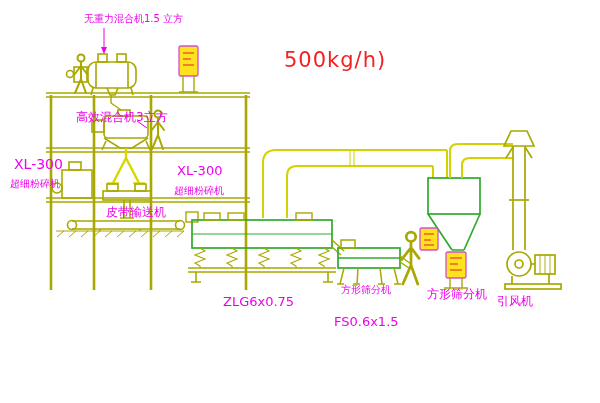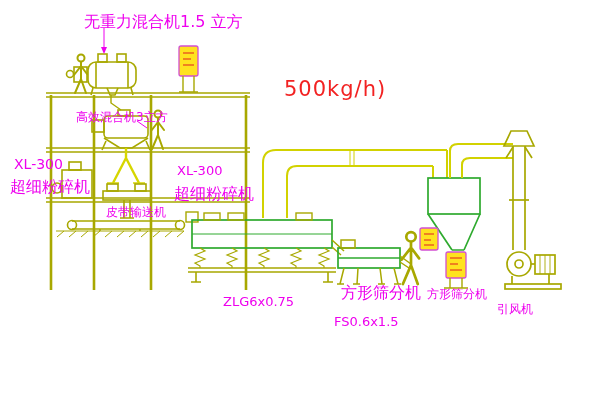--- a/index.html
+++ b/index.html
@@ -1,24 +1,24 @@
 <!DOCTYPE html>
 <html><head>
 <meta charset="utf-8">
 <style>
   * { margin:0; padding:0; box-sizing:border-box; }
   html,body { background:#ffffff; }
   body { width:600px; height:403px; font-family:"DejaVu Sans", sans-serif; }
   .stage { position:relative; width:600px; height:403px; background:#ffffff; overflow:hidden; }
   .stage svg { position:absolute; left:0; top:0; }
   .lbl { position:absolute; color:#ee00ee; white-space:nowrap; line-height:1.05; }
-  .f10 { font-size:12px; } .f11 { font-size:16px; } .f13 { font-size:13px; } .f14 { font-size:14px; }
+  .f10 { font-size:12px; } .f11 { font-size:10px; } .f13 { font-size:13px; } .f14 { font-size:14px; }
   .title { position:absolute; left:284px; top:48px; color:#f22222; display:flex; align-items:baseline; white-space:nowrap; }
   .title .t-cn  { font-size:14px; }
-  .title .t-big { font-size:21px; letter-spacing:1px;margin-top:29px; }
+  .title .t-big { font-size:21px; letter-spacing:1px; }
 </style>
 </head>
 <body>
 
 <div class="stage">
 
   <svg width="600" height="403" viewBox="0 0 600 403">
     <defs>
       <g id="person" stroke="#a8a800" stroke-width="2" fill="none" stroke-linecap="round">
         <circle cx="0" cy="-35" r="3.5"></circle>
@@ -186,15 +186,15 @@
   <div class="lbl f10" style="left:76px;  top:111px;">高效混合机3立方</div>
   <div class="lbl f14" style="left:14px;  top:157px;">XL-300</div>
   <div class="lbl f11" style="left:10px;  top:179px;">超细粉碎机</div>
   <div class="lbl f13" style="left:177px; top:164px;">XL-300</div>
   <div class="lbl f11" style="left:174px; top:186px;">超细粉碎机</div>
   <div class="lbl f10" style="left:106px; top:206px;">皮带输送机</div>
   <div class="lbl f13" style="left:223px; top:295px;">ZLG6x0.75</div>
   <div class="lbl f11" style="left:341px; top:285px;">方形筛分机</div>
   <div class="lbl f13" style="left:334px; top:315px;text-align:center;">FS0.6x1.5</div>
   <div class="lbl f10" style="left:427px; top:288px;">方形筛分机</div>
-  <div class="lbl f10" style="left:497px; top:303px;">引风机</div>
+  <div class="lbl f10" style="left:497px; top:295px;">引风机</div>
 
 </div>
 
 </body></html>

